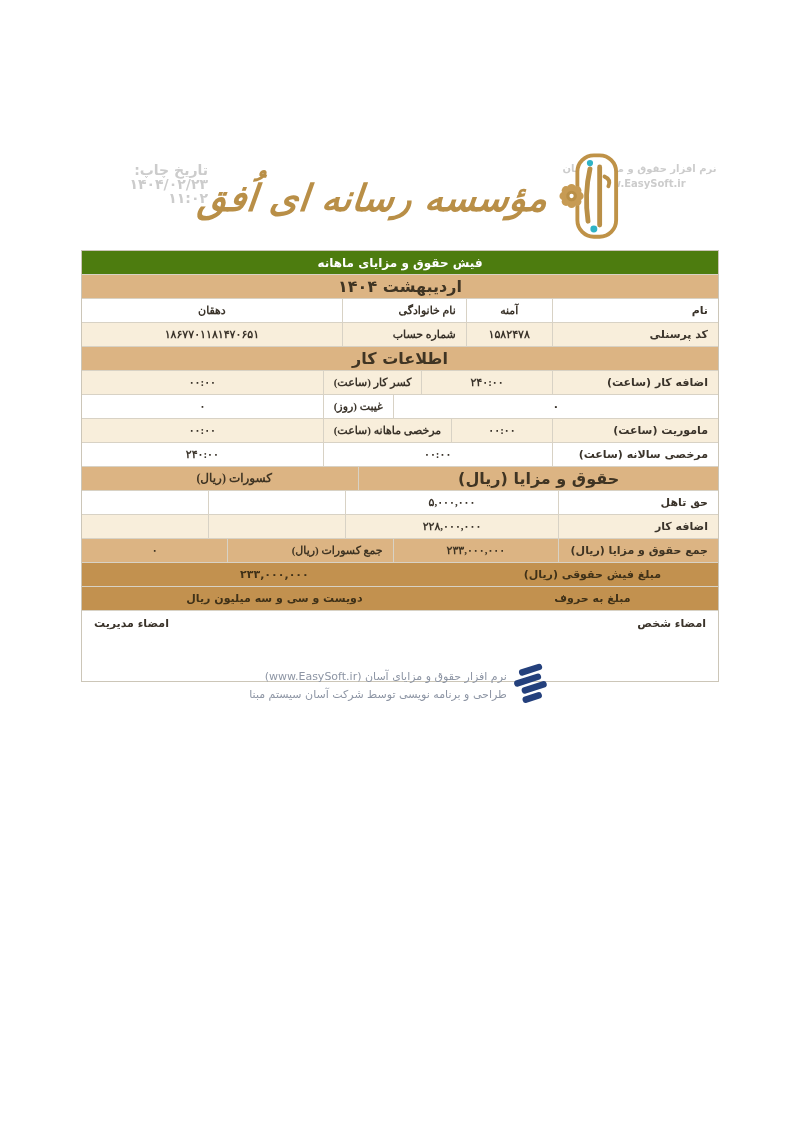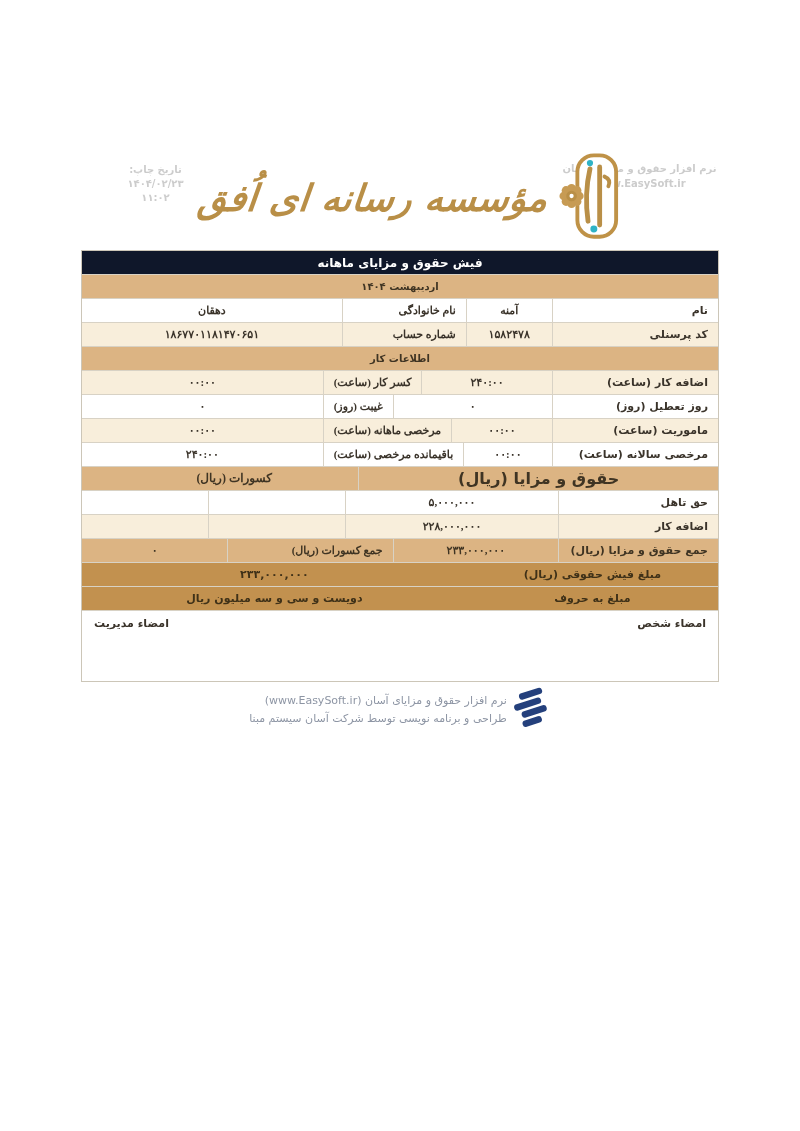--- a/index.html
+++ b/index.html
@@ -3,21 +3,21 @@
 <meta charset="utf-8">
 <style>
   html,body{margin:0;padding:0;}
   body{
     width:800px;height:1131px;position:relative;background:#ffffff;
     font-family:"DejaVu Sans",sans-serif;overflow:hidden;
   }
   
   .print-block{
     position:absolute;top:163px;left:103px;width:105px;
-    text-align:center;color:#cccccc;font-size:10px;line-height:14px;font-weight:bold;
+    text-align:right;color:#cccccc;font-size:14px;line-height:14px;font-weight:bold;
     direction:rtl;
   }
   .vendor-block{
     position:absolute;top:161px;left:557px;width:165px;
     text-align:center;color:#cccccc;font-size:10px;line-height:15px;font-weight:bold;
     direction:rtl;
   }
   .logo-block{
     position:absolute;top:150px;left:0;width:100%;height:95px;
     display:flex;justify-content:center;align-items:center;gap:10px;
@@ -31,28 +31,28 @@
   
   .sheet{
     position:absolute;top:250px;left:81px;width:638px;
     direction:rtl;border:1px solid #ccc6b8;box-sizing:border-box;
     font-size:11px;color:#3a332a;
   }
   .row{display:flex;align-items:center;height:24px;box-sizing:border-box;border-bottom:1px solid #d8d2c5;}
   .row:last-child{border-bottom:none;}
   .row>div{box-sizing:border-box;height:100%;display:flex;align-items:center;overflow:hidden;}
   .row.divided>div+div{border-inline-start:1px solid #d8d2c5;font-family:Liberation Serif, serif;}
-  .gold{background:#0f172a;}
+  .gold{background:#4d7c0f;}
   .gold-dark{background:#c2914f;color:#3f3118;}
   .tan{background:#dcb483;color:#3f3423;}
   .cream{background:#f8eedb;}
   .white{background:#ffffff;}
   .full{width:100%;justify-content:center;font-weight:bold;}
   .title-text{color:#ffffff;font-size:12px;}
-  .period-text,.sec-text{font-size:10px;}
+  .period-text,.sec-text{font-size:16px;}
   .lbl{font-weight:bold;justify-content:flex-start;padding:0 10px;}
   .val{font-weight:bold;justify-content:center;}
   
   .p .c1{width:26%;}   .p .c2{width:13.5%;} .p .c3{width:19.5%;} .p .c4{width:41%;}
   
   .w .c1{width:26%;}   .w .c2{flex:1;}      .w .c3{width:auto;white-space:nowrap;} .w .c4{width:38%;}
   
   .mh .h1{width:59%;justify-content:center;font-weight:bold;font-size:16px;}
   .mh .h2{width:41%;justify-content:center;font-weight:bold;font-size:12px;margin-left:28px;}
   
@@ -60,21 +60,21 @@
   
   .t .c1{width:25%;}   .t .c2{width:26%;}   .t .c3{width:26%;}   .t .c4{width:23%;}
   
   .n .c1{width:39.5%;justify-content:center;font-weight:bold;text-align:right;}
   .n .c2{width:60.5%;justify-content:center;font-weight:bold;}
   
   .sig{height:70px;align-items:flex-start;padding:6px 12px;justify-content:space-between;background:#fff;}
   .sig span{font-weight:bold;font-size:11px;}
   
   .footer{
-    position:absolute;top:686px;left:0;width:100%;
+    position:absolute;top:662px;left:0;width:100%;
     display:flex;justify-content:center;align-items:center;gap:4px;direction:rtl;
   }
   .footer-text{
     text-align:right;color:#8d95a4;font-size:11px;line-height:18px;direction:rtl;
   }
 </style>
 </head>
 <body>
 
 <div class="print-block">
@@ -143,37 +143,35 @@
   </div>
 
   <div class="row cream divided w">
     <div class="c1 lbl">اضافه کار (ساعت)</div>
     <div class="c2 val">۲۴۰:۰۰</div>
     <div class="c3 lbl">کسر کار (ساعت)</div>
     <div class="c4 val">۰۰:۰۰</div>
   </div>
 
   <div class="row white divided w">
-    <div class="c1 lbl">روز تعطیل (روز)</div>
     <div class="c2 val">۰</div>
     <div class="c3 lbl">غیبت (روز)</div>
     <div class="c4 val">۰</div>
   </div>
 
   <div class="row cream divided w">
     <div class="c1 lbl">ماموریت (ساعت)</div>
     <div class="c2 val">۰۰:۰۰</div>
     <div class="c3 lbl">مرخصی ماهانه (ساعت)</div>
     <div class="c4 val">۰۰:۰۰</div>
   </div>
 
   <div class="row white divided w">
     <div class="c1 lbl">مرخصی سالانه (ساعت)</div>
     <div class="c2 val">۰۰:۰۰</div>
-    <div class="c3 lbl">باقیمانده مرخصی (ساعت)</div>
     <div class="c4 val">۲۴۰:۰۰</div>
   </div>
 
   <div class="row tan divided mh">
     <div class="h1">حقوق و مزایا (ریال)</div>
     <div class="h2">کسورات (ریال)</div>
   </div>
 
   <div class="row white divided m">
     <div class="c1 lbl">حق تاهل</div>

